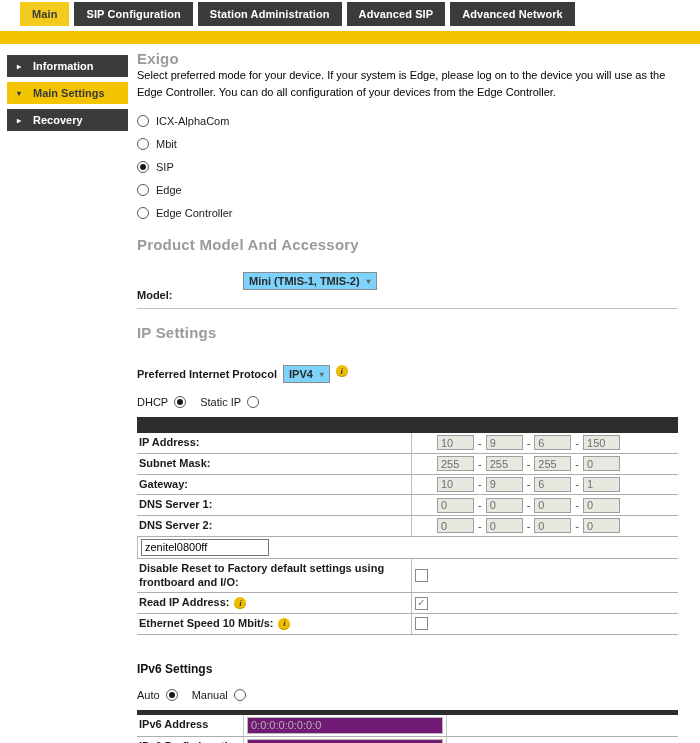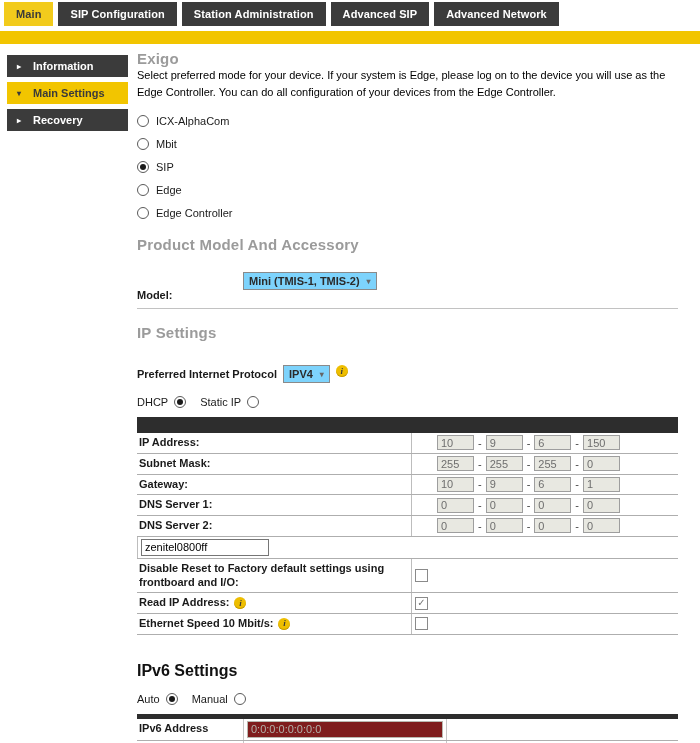--- a/index.html
+++ b/index.html
@@ -1,21 +1,21 @@
 <!DOCTYPE html>
 <html><head>
 <meta charset="utf-8">
 <style>
   * { margin:0; padding:0; box-sizing:border-box; }
   html,body { background:#fff; }
   body { font-family:"Liberation Sans", sans-serif; color:#1a1a1a; }
   .page { position:relative; width:700px; height:743px; background:#fff; overflow:hidden; }
 
   
-  .tabbar { display:flex; gap:5px; padding:2px 0 0 4px;align-items:flex-end; }
+  .tabbar { display:flex; gap:5px; padding:2px 0 0 20px;align-items:flex-end; }
   .tab { background:#3b3b3b; color:#fff; font-size:11px; font-weight:bold;
          padding:6px 12px; height:24px; line-height:12px; cursor:pointer; letter-spacing:.1px; }
   .tab.active { background:#f2cb1c; color:#3a3a3a; }
   .accent-band { height:13px; background:#f2c500; margin-top:5px; }
 
   
   .body-row { display:flex; align-items:flex-start; }
   .sidebar { width:121px; margin:11px 0 0 7px; flex:none; }
   .side-item { background:#3b3b3b; color:#fff; font-size:11px; font-weight:bold;
                height:22px; display:flex; align-items:center; gap:8px;
@@ -82,27 +82,27 @@
   input.octet { width:37px; height:15px; font-size:11px; padding:0 3px;
                 border:1px solid #9e9e9e; font-family:"Liberation Sans", sans-serif; }
   input.txt { height:17px; font-size:11px; padding:0 3px; border:1px solid #767676;
               font-family:"Liberation Sans", sans-serif; background:#fff; color:#000; }
   input.disabled { background:#e8e8e1; color:#6e6e6e; pointer-events:none; }
   .octet-group { display:flex; align-items:center; margin-left:22px; }
   .dash { margin:0 4px; color:#444; }
   .host-input { width:128px; }
 
   
-  .ipv6-title { font-size:16px; font-weight:bold; color:#111; margin-top:27px; }
+  .ipv6-title { font-size:12px; font-weight:bold; color:#111; margin-top:27px; }
   .v6row .tlabel { width:106px; }
   .v6row .tvalue { flex:none; width:204px; border-left:1px solid #c6c6c6;
                    border-right:1px solid #c6c6c6; }
   .v6row .tfill { flex:1; align-self:stretch; }
   .v6-input { width:196px; }
-  input.v6-disabled { background:#7f1d1d; color:#b3b3ab; border:1px solid #b9b9b0;
+  input.v6-disabled { background:#701a75; color:#b3b3ab; border:1px solid #b9b9b0;
                       pointer-events:none; }
 </style>
 </head>
 <body>
 
 <div class="page">
 
   <div class="tabbar">
     <div class="tab active">Main</div>
     <div class="tab">SIP Configuration</div>

